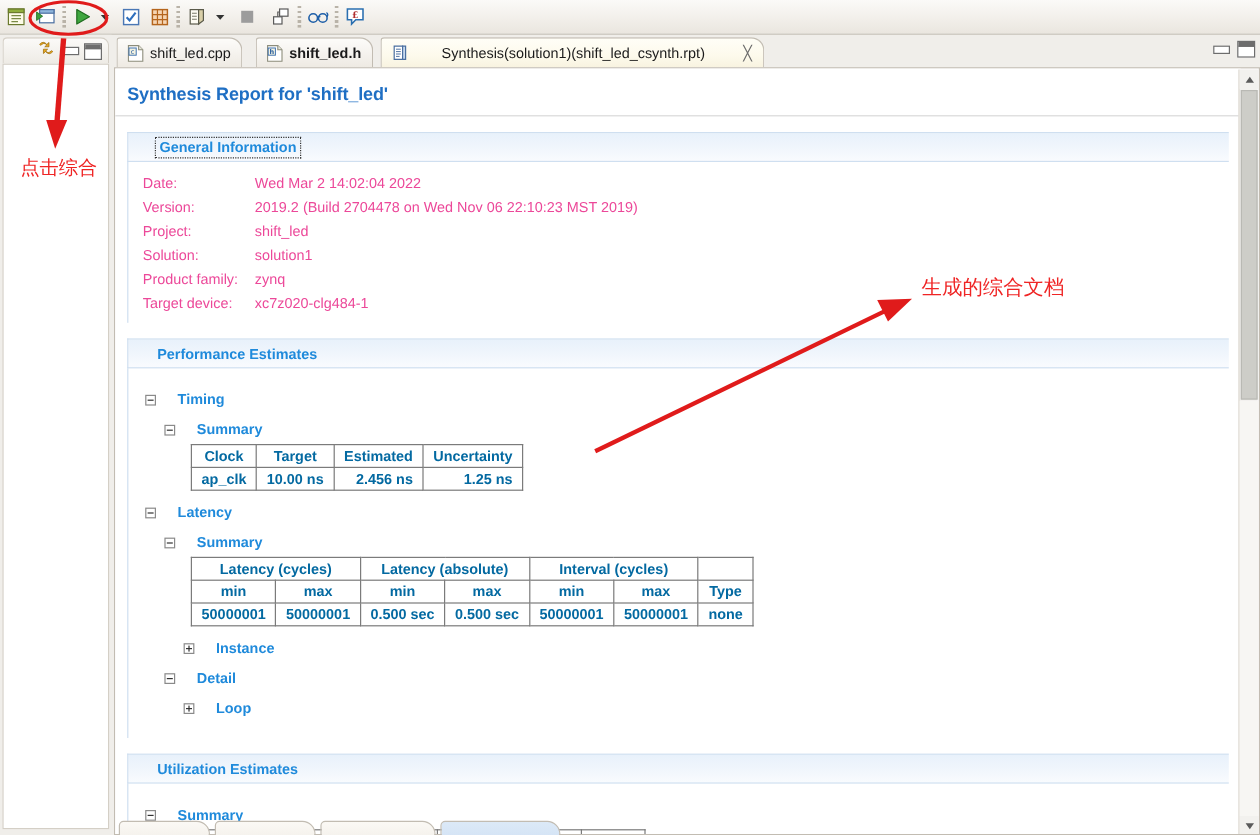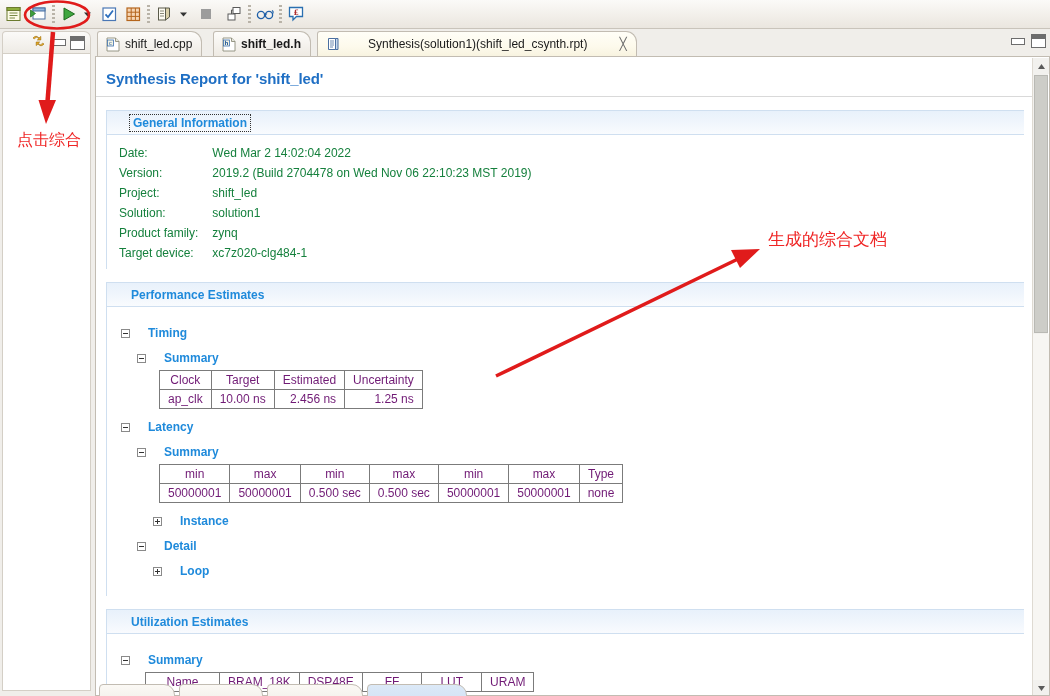--- a/index.html
+++ b/index.html
@@ -146,21 +146,21 @@
     padding: 1px 3px;
     margin-left: -2px;
   }
   .section-body {
     margin: 0 10px 0 10px;
     border-left: 1px solid #cfdff0;
     padding: 8px 0 6px 0;
   }
 
   table.kv { border-collapse: collapse; margin-left: 12px; }
-  table.kv td { font-size: 12px; color: #15803d; padding: 3px 0; vertical-align: top; }
+  table.kv td { font-size: 12px; color: #ec4899; padding: 3px 0; vertical-align: top; }
   table.kv td.k { padding-right: 14px; white-space: nowrap; }
 
   .tree-node {
     display: flex; align-items: center; gap: 18px;
     font-size: 12px; font-weight: bold; color: #1f8adb;
     margin-top: 11px;
   }
   .tw {
     width: 9px; height: 9px; flex: none;
     border: 1px solid #8a8a8a; background: #fff;
@@ -181,22 +181,22 @@
 
   table.rpt {
     border-collapse: collapse;
     margin-top: 5px;
     font-size: 12px;
     background: #fff;
   }
   table.rpt th, table.rpt td {
     border: 1px solid #7b7b7b;
     padding: 2px 8px;
-    font-weight: normal;
-    color: #701a75;
+    font-weight: bold;
+    color: #0369a1;
     text-align: center;
     white-space: nowrap;
   }
   table.rpt td.num { text-align: right; }
   .tbl-i2 { margin-left: 38px; }
   .tbl-i3 { margin-left: 52px; }
 
   
   .vscroll {
     position: absolute; right: 1px; top: 1px;
@@ -479,20 +479,26 @@
           <div class="tree-node lvl1">
             <span class="tw"></span>
             <span>Latency</span>
           </div>
           <div class="tree-node lvl2">
             <span class="tw"></span>
             <span>Summary</span>
           </div>
           <table class="rpt tbl-i3">
             <tbody>
+                <tr>
+              <th colspan="2">Latency (cycles)</th>
+              <th colspan="2">Latency (absolute)</th>
+              <th colspan="2">Interval (cycles)</th>
+              <th></th>
+            </tr>
             <tr>
               <th>min</th>
               <th>max</th>
               <th>min</th>
               <th>max</th>
               <th>min</th>
               <th>max</th>
               <th>Type</th>
             </tr>
             <tr>

